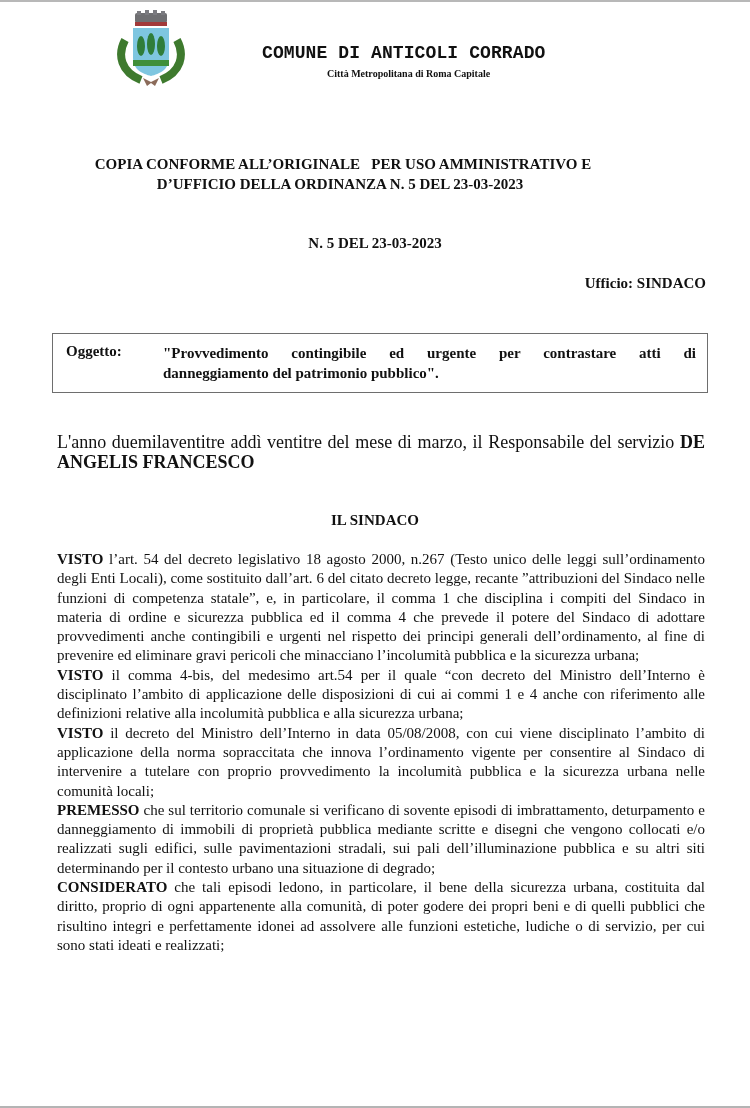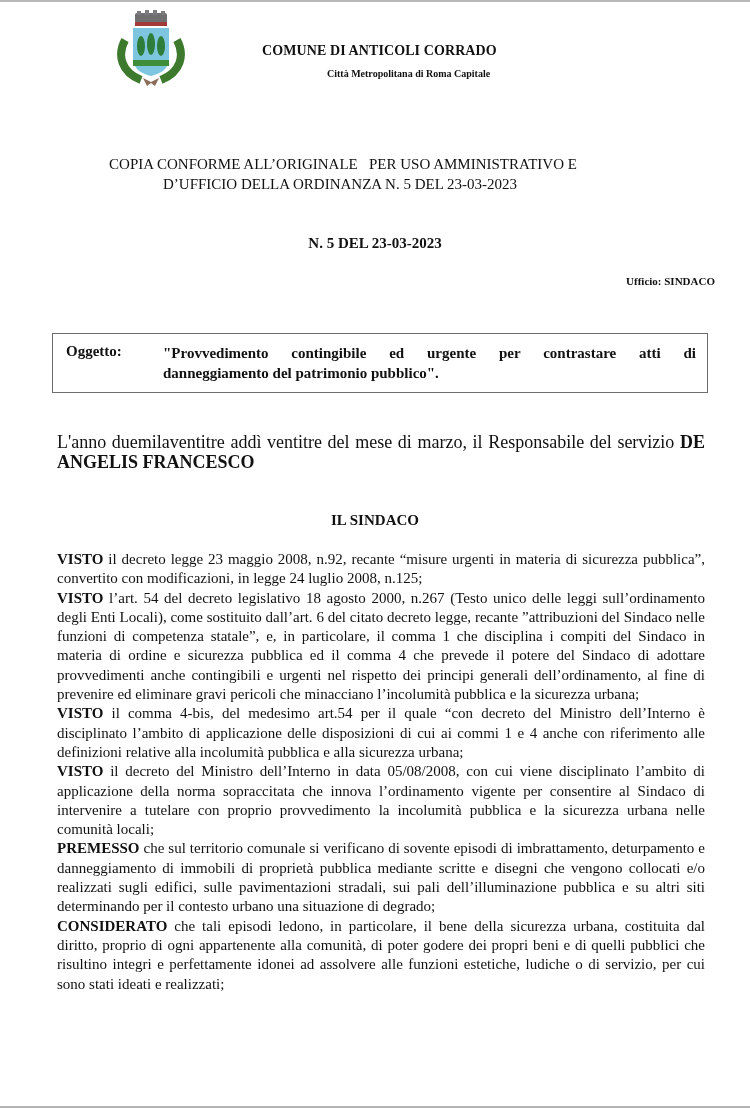--- a/index.html
+++ b/index.html
@@ -21,40 +21,41 @@
     }
     .edge-bottom {
       position: absolute; left: 0; bottom: 0; width: 750px; height: 2px;
       background: #b4b4b4;
     }
     .crest {
       position: absolute; left: 115px; top: 10px; width: 72px; height: 78px;
     }
     .header-title {
       position: absolute; left: 262px; top: 43px;
-      font-size: 14px; font-weight: bold; letter-spacing: 0.1px;
+      font-size: 18px; font-weight: bold; letter-spacing: 0.1px;
       white-space: nowrap;
+      font-family: Liberation Mono, monospace;
     }
     .header-sub {
       position: absolute; left: 327px; top: 68px;
       font-size: 10px; font-weight: bold; white-space: nowrap;
     }
     .copy-title {
       position: absolute; left: 0; top: 154px; width: 672px;
-      text-align: center; font-size: 15px; font-weight: normal; line-height: 20px;
+      text-align: center; font-size: 15px; font-weight: bold; line-height: 20px;
     }
     .copy-title .l1 { display:block; padding-left: 14px; white-space: pre; }
     .copy-title .l2 { display:block; padding-left: 8px; }
     .ord-number {
       position: absolute; left: 0; top: 235px; width: 750px;
       text-align: center; font-size: 15px; font-weight: bold;
     }
     .office {
-      position: absolute; right: 35px; top: 275px;
-      font-size: 11px; font-weight: bold; white-space: nowrap;
+      position: absolute; right: 44px; top: 275px;
+      font-size: 15px; font-weight: bold; white-space: nowrap;
     }
     .subject-box {
       position: absolute; left: 52px; top: 333px; width: 656px; height: 60px;
       border: 1px solid #6e6e6e; box-sizing: border-box;
     }
     .subject-label {
       position: absolute; left: 13px; top: 9px;
       font-size: 15px; font-weight: bold;
     }
     .subject-text {
@@ -131,21 +132,20 @@
   </div>
 </div>
 
 <div class="intro">
   <span>L'anno  duemilaventitre addì  ventitre del mese di marzo, il Responsabile del servizio </span><b>DE ANGELIS FRANCESCO</b>
 </div>
 
 <div class="sindaco">IL SINDACO</div>
 
 <div class="body-text">
-  <p class="para"><b>VISTO</b><span> il decreto legge 23 maggio 2008, n.92, recante “misure urgenti in materia di sicurezza pubblica”, convertito con modificazioni, in legge 24 luglio 2008, n.125;</span></p>
   <p class="para"><b>VISTO</b><span> l’art. 54 del decreto legislativo 18 agosto 2000, n.267 (Testo unico delle leggi sull’ordinamento degli Enti Locali), come sostituito dall’art. 6 del citato decreto legge, recante ”attribuzioni del Sindaco nelle funzioni di competenza statale”, e, in particolare, il comma 1 che disciplina i compiti del Sindaco in materia di ordine e sicurezza pubblica ed il comma 4 che prevede il potere del Sindaco di adottare provvedimenti anche contingibili e urgenti nel rispetto dei principi generali dell’ordinamento, al fine di prevenire ed eliminare gravi pericoli che minacciano l’incolumità pubblica e la sicurezza urbana;</span></p>
   <p class="para"><b>VISTO</b><span> il comma 4-bis, del medesimo art.54 per il quale “con decreto del Ministro dell’Interno è disciplinato l’ambito di applicazione delle disposizioni di cui ai commi 1 e 4 anche con riferimento alle definizioni relative alla incolumità pubblica e alla sicurezza urbana;</span></p>
   <p class="para"><b>VISTO</b><span> il decreto del Ministro dell’Interno in data 05/08/2008, con cui viene disciplinato l’ambito di applicazione della norma sopraccitata che innova l’ordinamento vigente per consentire al Sindaco di intervenire a tutelare con proprio provvedimento la incolumità pubblica e la sicurezza urbana nelle comunità locali;</span></p>
   <p class="para"><b>PREMESSO</b><span> che sul territorio comunale si verificano di sovente episodi di imbrattamento, deturpamento e danneggiamento di immobili di proprietà pubblica mediante scritte e disegni che vengono collocati e/o realizzati sugli edifici, sulle pavimentazioni stradali, sui pali dell’illuminazione pubblica e su altri siti determinando per il contesto urbano una situazione di degrado;</span></p>
   <p class="para"><b>CONSIDERATO</b><span> che tali episodi ledono, in particolare, il bene della sicurezza urbana, costituita dal diritto, proprio di ogni appartenente alla comunità, di poter godere dei propri beni e di quelli pubblici che risultino integri e perfettamente idonei ad assolvere alle funzioni estetiche, ludiche o di servizio, per cui sono stati ideati e realizzati;</span></p>
 </div>
 
 <div class="edge-bottom"></div>
 
 </body></html>

